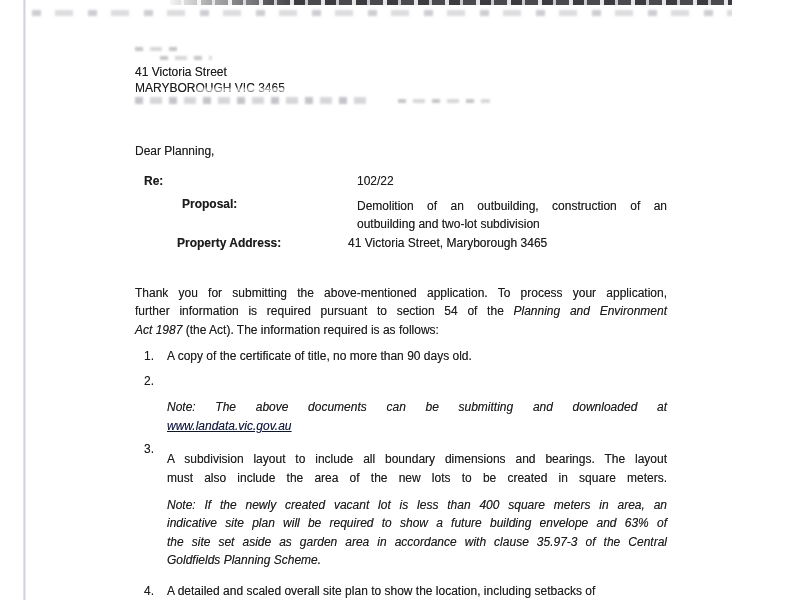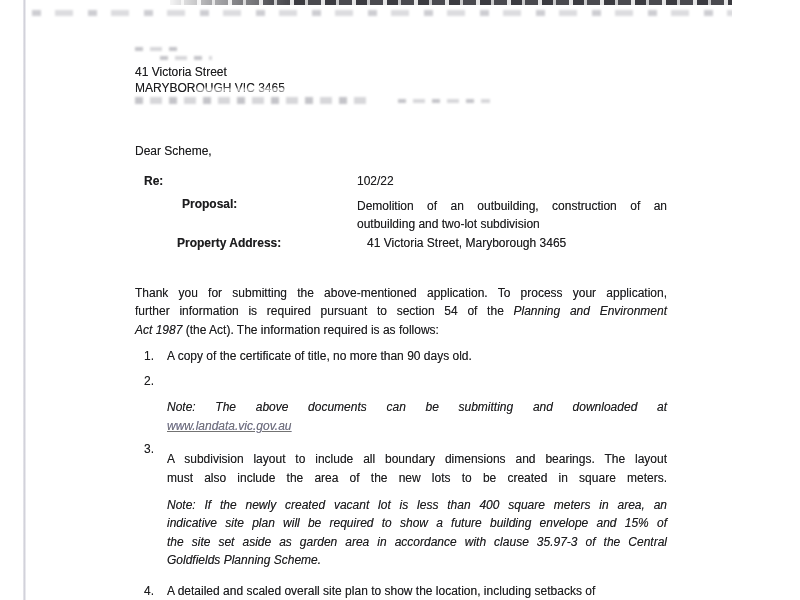--- a/index.html
+++ b/index.html
@@ -45,21 +45,21 @@
       rgba(125,125,135,0) 8px 15px,
       rgba(125,125,135,0.3) 15px 27px,
       rgba(125,125,135,0) 27px 34px);
     filter:blur(1px);}
   .whiteout{position:absolute;background:rgba(255,255,255,0.7);filter:blur(1px);}
   .lh-addr{line-height:15.6px;}
   .lh-body{line-height:18.3px;}
   .lh-note1{line-height:19px;}
   .lh-item3{line-height:18.5px;}
   .lh-note2{line-height:18.4px;}
-  a.doclink{color:#737373;text-decoration:underline;font-style:italic;
+  a.doclink{color:#0f172a;text-decoration:underline;font-style:italic;
             text-shadow:0 0 0.5px rgba(55,55,205,0.5);}
 </style>
 </head>
 <body>
 
 <div id="screen">
 
   <div class="edge" style="left:23px;"></div>
   <div class="edge" style="left:766px;"></div>
 
@@ -70,34 +70,34 @@
   <div class="smudge" style="left:160px;top:56px;width:52px;height:4px;"></div>
   <div class="smudge" style="left:135px;top:97px;width:235px;height:7px;"></div>
   <div class="smudge" style="left:398px;top:99px;width:92px;height:4px;"></div>
 
   <div class="abs lh-addr" style="left:135px;top:65px;">
     <div class="nline">41 Victoria Street</div>
     <div class="nline">MARYBOROUGH VIC 3465</div>
   </div>
   <div class="whiteout" style="left:196px;top:88px;width:135px;height:4px;"></div>
 
-  <div class="abs nline" style="left:135px;top:144px;">Dear Scheme,</div>
+  <div class="abs nline" style="left:135px;top:144px;">Dear Planning,</div>
 
   <div class="abs nline b" style="left:144px;top:174px;">Re:</div>
 
   <div class="abs nline" style="left:357px;top:174px;">102/22</div>
 
   <div class="abs nline b" style="left:182px;top:197px;">Proposal:</div>
   <div class="abs lh-body" style="left:357px;top:197px;width:310px;">
     <div class="jline">Demolition of an outbuilding, construction of an</div>
     <div class="nline">outbuilding and two-lot subdivision</div>
   </div>
 
   <div class="abs nline b" style="left:177px;top:236px;">Property Address:</div>
-  <div class="abs nline" style="left:367px;top:236px;text-align:center;">41 Victoria Street, Maryborough 3465</div>
+  <div class="abs nline" style="left:348px;top:236px;text-align:center;">41 Victoria Street, Maryborough 3465</div>
 
   <div class="abs lh-body" style="left:135px;top:284px;width:532px;">
     <div class="jline">Thank you for submitting the above-mentioned application. To process your application,</div>
     <div class="jline"><span>further information is required pursuant to section 54 of the </span><span class="it">Planning and Environment</span></div>
     <div class="nline"><span class="it">Act 1987</span><span> (the Act). The information required is as follows:</span></div>
   </div>
 
   <div class="abs nline" style="left:144px;top:349px;">1.</div>
   <div class="abs nline" style="left:167px;top:349px;">A copy of the certificate of title, no more than 90 days old.</div>
 
@@ -109,21 +109,21 @@
   </div>
 
   <div class="abs nline" style="left:144px;top:442px;">3.</div>
   <div class="abs lh-item3" style="left:167px;top:442px;width:500px;margin-top:8px;">
     <div class="jline">A subdivision layout to include all boundary dimensions and bearings. The layout</div>
     <div class="jline">must also include the area of the new lots to be created in square meters.</div>
   </div>
 
   <div class="abs lh-note2 it" style="left:167px;top:496px;width:500px;">
     <div class="jline">Note: If the newly created vacant lot is less than 400 square meters in area, an</div>
-    <div class="jline">indicative site plan will be required to show a future building envelope and 15% of</div>
+    <div class="jline">indicative site plan will be required to show a future building envelope and 63% of</div>
     <div class="jline">the site set aside as garden area in accordance with clause 35.97-3 of the Central</div>
     <div class="nline">Goldfields Planning Scheme.</div>
   </div>
 
   <div class="abs nline" style="left:144px;top:584px;">4.</div>
   <div class="abs nline" style="left:167px;top:584px;">A detailed and scaled overall site plan to show the location, including setbacks of</div>
 
 </div>
 
 </body></html>

